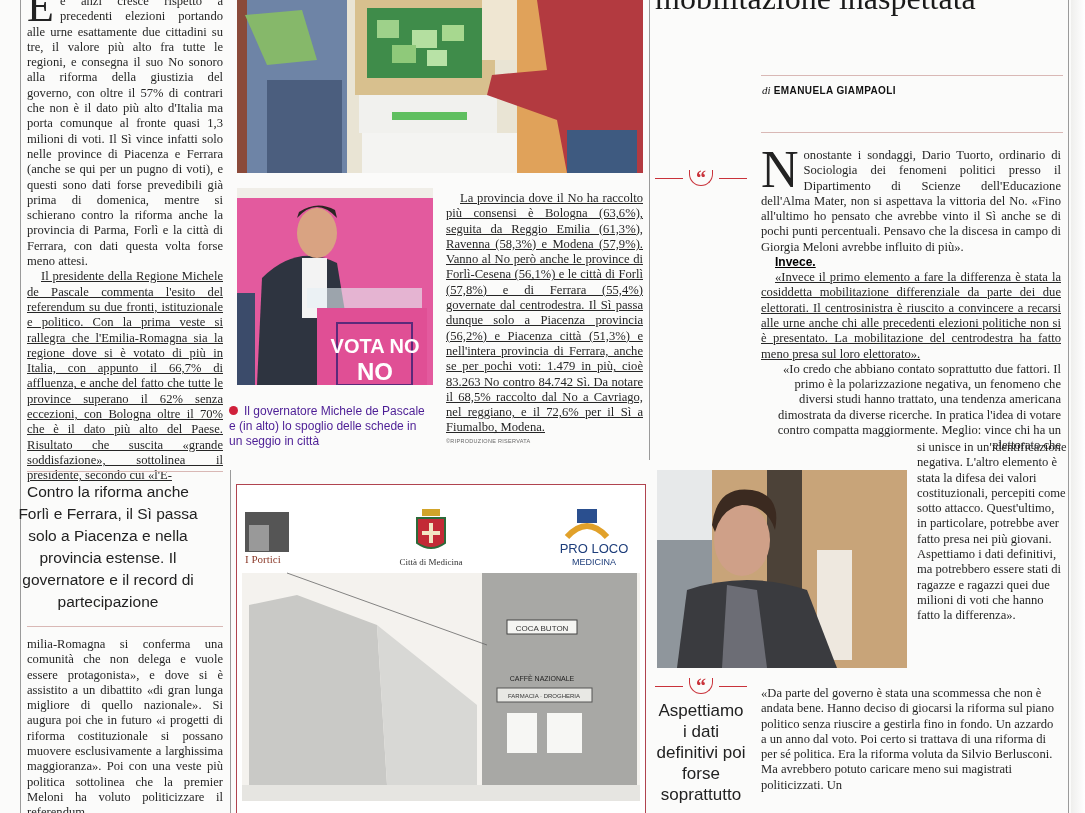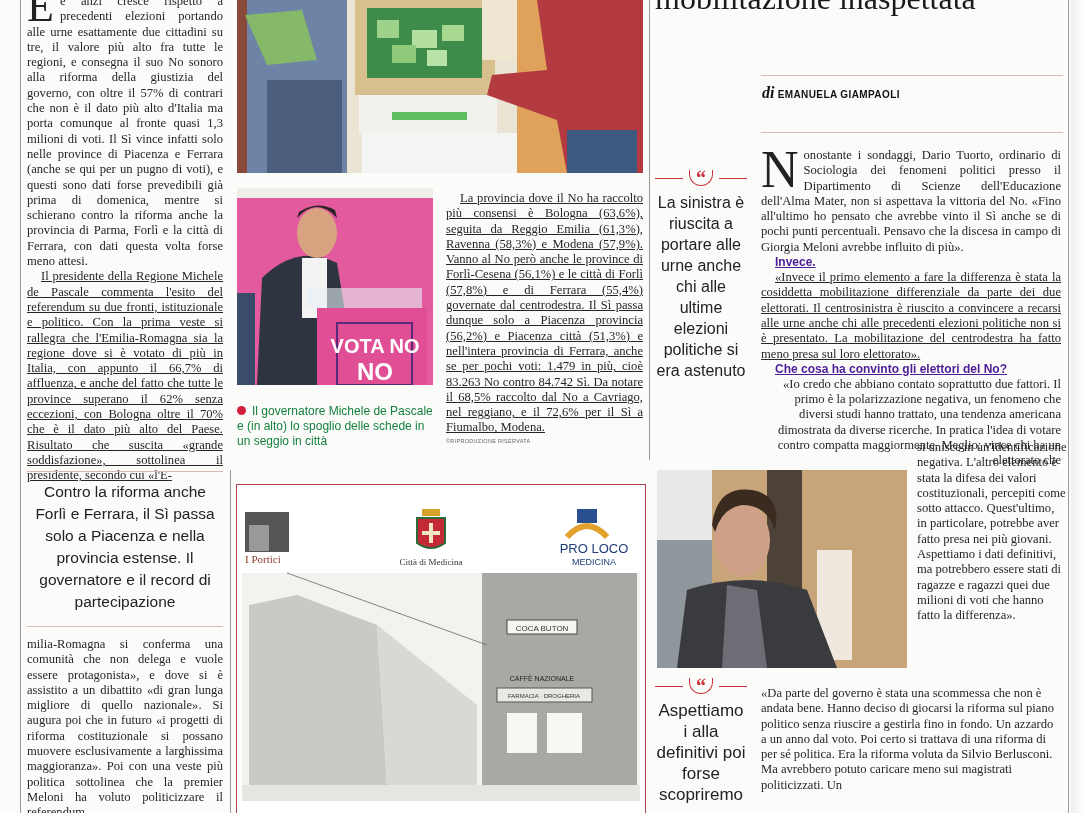--- a/index.html
+++ b/index.html
@@ -7,45 +7,45 @@
   .abs { position:absolute; }
   .serif-body { font-family:"Liberation Serif", "DejaVu Serif", serif; font-size:12.6px; line-height:15.3px; color:#262626; text-align:justify; hyphens:manual; }
   .serif-body p { margin:0; }
   .serif-body p.indent { text-indent:14px;text-decoration:underline; }
   .vline { position:absolute; width:1px; background:#9a9a9a; }
   .hline { position:absolute; height:1px; background:#d9b8b5; }
   
   #col-left { left:27px; top:-6px; width:196px; }
   .dropcap-e { font-family:"Liberation Serif", serif; font-size:44px; line-height:30px; float:left; margin:-2px 6px 0 0; color:#222; }
   
-  #summary { left:27px; top:481px; width:196px; font-family:"Liberation Sans", sans-serif; font-size:15.5px; line-height:22px; text-align:center; color:#222; }
+  #summary { left:10px; top:481px; width:196px; font-family:"Liberation Sans", sans-serif; font-size:15.5px; line-height:22px; text-align:center; color:#222; }
   #col-left-lower { left:27px; top:637px; width:196px; }
   
   .photo { position:absolute; overflow:hidden; }
   #photo-top { left:237px; top:0; width:406px; height:173px; background:linear-gradient(90deg,#6b5a4a 0%,#8d7660 22%,#d8c7a6 32%,#e8e0c6 50%,#dcb478 68%,#b04a4a 78%,#a8383f 100%); }
   #photo-gov { left:237px; top:188px; width:196px; height:197px; background:#fca5a5; }
   
-  #caption { left:237px; top:404px; width:196px; font-family:"Liberation Sans", sans-serif; font-size:12px; line-height:15px; color:#15803d; }
+  #caption { left:229px; top:404px; width:196px; font-family:"Liberation Sans", sans-serif; font-size:12px; line-height:15px; color:#4c1d95; }
   .cap-dot { display:inline-block; width:9px; height:9px; border-radius:50%; background:#d0203a; margin-right:6px; vertical-align:0px; }
   #col-mid { left:446px; top:191px; width:197px; }
   #copyright { left:446px; top:438px; font-family:"Liberation Sans", sans-serif; font-size:5.5px; letter-spacing:0.3px; color:#666; }
   
   #ad { left:236px; top:484px; width:408px; height:329px; border:1.5px solid #b0444f; border-bottom:none; background:#fff; }
   
   #headline { left:655px; top:-22px; font-family:"Liberation Serif", serif; font-size:32px; line-height:40px; color:#1a1a1a; white-space:nowrap; }
   #byline { left:762px; top:84px; font-family:"Liberation Sans", sans-serif; font-size:10px; font-weight:bold; letter-spacing:0.4px; color:#111; }
-  #byline i { font-family:"Liberation Serif", serif; font-weight:bold; font-size:16px; letter-spacing:0; }
+  #byline i { font-family:"Liberation Serif", serif; font-weight:normal; font-size:11px; letter-spacing:0; }
   .quote-box { position:absolute; left:655px; width:92px; text-align:center; font-family:"Liberation Sans", sans-serif; color:#222; }
   .quote-mark { position:relative; height:16px; }
   .quote-mark .ln { position:absolute; top:8px; height:1px; background:#c9323a; width:28px; }
   .quote-mark .glyph { display:inline-block; font-family:"Liberation Serif", serif; font-weight:bold; color:#c9323a; font-size:20px; line-height:16px; border:1px solid #c9323a; border-top:none; border-radius:0 0 12px 12px; padding:0 6px; height:15px; background:#fbfbfa; }
   .quote-text { font-size:16px; line-height:21px; margin-top:6px; }
   #interview { left:761px; top:148px; width:300px; }
   .dropcap-n { font-family:"Liberation Serif", serif; font-size:52px; line-height:40px; float:left; margin:2px 5px 0 0; color:#222; }
-  .q { font-family:"Liberation Sans", sans-serif; font-weight:bold; font-size:12px; line-height:15px; color:#4c1d95; margin:0; }
+  .q { font-family:"Liberation Sans", sans-serif; font-weight:bold; font-size:12px; line-height:15px; color:#000000; margin:0; }
   .q.indent { text-indent:14px; }
   #photo-prof { left:657px; top:470px; width:250px; height:198px; background:linear-gradient(90deg,#3a3f46 0%,#5a606a 10%,#9aa2a8 20%,#4a4640 38%,#c8a57c 55%,#d7b48a 75%,#c89e70 100%); }
   #interview-side { left:917px; top:440px; width:150px; }
   #interview-bottom { left:761px; top:686px; width:300px; }
   .page-edge { position:absolute; top:0; right:0; width:14px; height:813px; background:linear-gradient(90deg,#efefed,#fff); }
 </style>
 </head>
 <body>
 
 <div class="vline" style="left:20px;top:0;height:813px;"></div>
@@ -159,29 +159,27 @@
   <i>di</i>
   <span>EMANUELA GIAMPAOLI</span>
 </div>
 <div class="hline" style="left:761px;top:132px;width:302px;"></div>
 
 <div class="quote-box" style="top:170px;">
   <div class="quote-mark">
     <span class="ln" style="left:0;"></span><span class="ln" style="right:0;"></span>
     <span class="glyph">“</span>
   </div>
-  <div class="quote-text">La sinistra è riuscita a portare alle urne anche chi alle ultime elezioni politiche si era astenuto</div>
 </div>
 
 <div id="interview" class="abs serif-body">
   <span class="dropcap-n">N</span>
   <p>onostante i sondaggi, Dario Tuorto, ordinario di Sociologia dei fenomeni politici presso il Dipartimento di Scienze dell'Educazione dell'Alma Mater, non si aspettava la vittoria del No. «Fino all'ultimo ho pensato che avrebbe vinto il Sì anche se di pochi punti percentuali. Pensavo che la discesa in campo di Giorgia Meloni avrebbe influito di più».</p>
   <p class="q indent">Invece.</p>
   <p class="indent">«Invece il primo elemento a fare la differenza è stata la cosiddetta mobilitazione differenziale da parte dei due elettorati. Il centrosinistra è riuscito a convincere a recarsi alle urne anche chi alle precedenti elezioni politiche non si è presentato. La mobilitazione del centrodestra ha fatto meno presa sul loro elettorato».</p>
-  <p class="q indent">Che cosa ha convinto gli elettori del No?</p>
   <p style="text-align:right;">«Io credo che abbiano contato soprattutto due fattori. Il primo è la polarizzazione negativa, un fenomeno che diversi studi hanno trattato, una tendenza americana dimostrata da diverse ricerche. In pratica l'idea di votare contro compatta maggiormente. Meglio: vince chi ha un elettorato che</p>
 </div>
 
 <div id="photo-prof" class="photo">
   <svg width="250" height="198" viewBox="0 0 250 198">
     <rect width="250" height="198" fill="#c8a479"></rect>
     <rect x="0" y="0" width="55" height="198" fill="#8f969c"></rect>
     <rect x="0" y="0" width="55" height="70" fill="#e7e9ea"></rect>
     <rect x="110" y="0" width="35" height="198" fill="#4c4238"></rect>
     <rect x="160" y="80" width="35" height="110" fill="#eee8df"></rect>
@@ -194,18 +192,18 @@
 
 <div id="interview-side" class="abs serif-body" style="text-align:left;">
   <p>si unisce in un'identificazione negativa. L'altro elemento è stata la difesa dei valori costituzionali, percepiti come sotto attacco. Quest'ultimo, in particolare, potrebbe aver fatto presa nei più giovani. Aspettiamo i dati definitivi, ma potrebbero essere stati di ragazze e ragazzi quei due milioni di voti che hanno fatto la differenza».</p>
 </div>
 
 <div class="quote-box" style="top:678px;">
   <div class="quote-mark">
     <span class="ln" style="left:0;"></span><span class="ln" style="right:0;"></span>
     <span class="glyph">“</span>
   </div>
-  <div class="quote-text" style="font-size:17px;line-height:21px;">Aspettiamo i alla definitivi poi forse scopriremo</div>
+  <div class="quote-text" style="font-size:17px;line-height:21px;">Aspettiamo i dati definitivi poi forse soprattutto</div>
 </div>
 
 <div id="interview-bottom" class="abs serif-body" style="text-align:left;">
   <p>«Da parte del governo è stata una scommessa che non è andata bene. Hanno deciso di giocarsi la riforma sul piano politico senza riuscire a gestirla fino in fondo. Un azzardo a un anno dal voto. Poi certo si trattava di una riforma di per sé politica. Era la riforma voluta da Silvio Berlusconi. Ma avrebbero potuto caricare meno sui magistrati politicizzati. Un</p>
 </div>
 
 </body></html>

